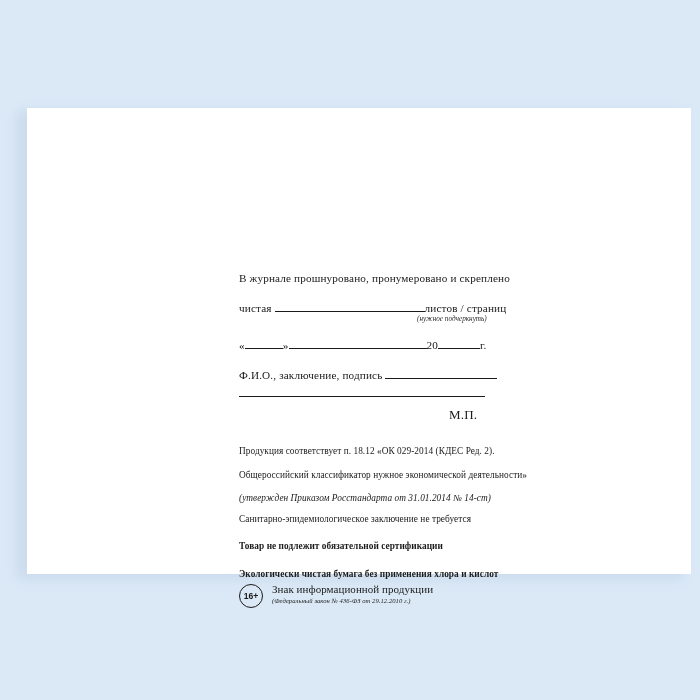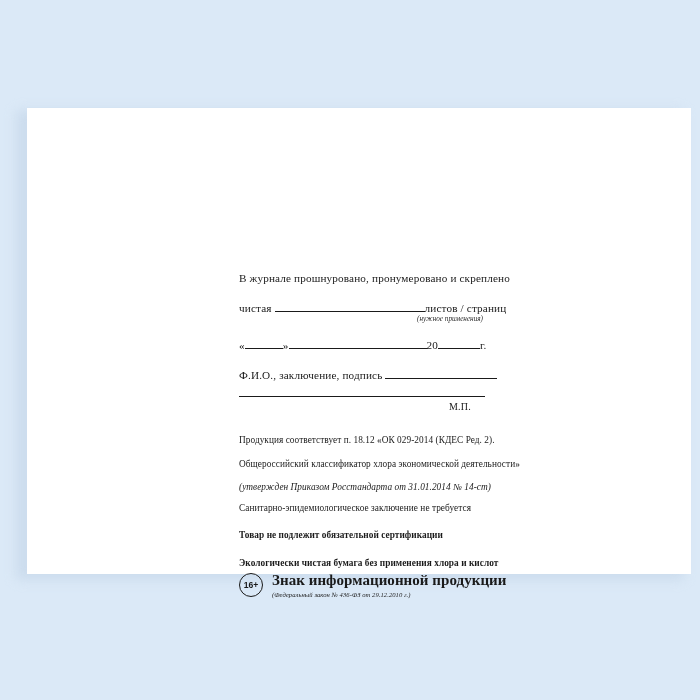--- a/index.html
+++ b/index.html
@@ -78,22 +78,22 @@
   }
 
   .rule-full {
     width: 246px;
     border-bottom: 1px solid #1a1a1a;
     height: 0;
     margin-top: 13px;
   }
 
   .mp {
-    font-size: 10px;
-    margin-top: 4px;
+    font-size: 13px;
+    margin-top: 10px;
     padding-left: 210px;
     letter-spacing: .2px;
   }
 
   .para {
     font-size: 9.3px;
     line-height: 1.45;
     letter-spacing: .05px;
     margin-top: 10px;
   }
@@ -118,22 +118,22 @@
     font-size: 8.6px;
     font-weight: bold;
     font-family: "Liberation Sans", sans-serif;
     flex: 0 0 auto;
     margin-top: 1px;
   }
   .info-text {
     margin-left: 9px;
   }
   .info-title {
-    font-size: 15px;
-    font-weight: bold;
+    font-size: 11px;
+    font-weight: normal;
     letter-spacing: .05px;
   }
   .info-law {
     font-size: 6.6px;
     font-style: italic;
     margin-top: 2px;
     letter-spacing: .05px;
   }
 </style>
 </head>
@@ -147,41 +147,41 @@
 
       <div class="blk">
         <div class="line-main">В журнале прошнуровано, пронумеровано и скреплено</div>
       </div>
 
       <div class="blk">
         <div class="line-main">
           <span>чистая</span>
           <span class="fill w-seal"></span><span>листов / страниц</span>
         </div>
-        <span class="sub sub-right">(нужное применения)</span>
+        <span class="sub sub-right">(нужное подчеркнуть)</span>
       </div>
 
       <div class="blk">
         <div class="line-main">
           <span>«</span><span class="fill w-day"></span><span>»</span><span class="fill w-month"></span><span>20</span><span class="fill w-year"></span><span>г.</span>
         </div>
       </div>
 
       <div class="blk">
         <div class="line-main">
           <span>Ф.И.О., заключение, подпись</span>
           <span class="fill w-sign"></span>
         </div>
         <div class="rule-full"></div>
         <div class="mp">М.П.</div>
       </div>
 
       <div class="gap-lg">
         <div class="para">Продукция соответствует п. 18.12 «ОК 029-2014 (КДЕС Ред. 2).</div>
-        <div class="para">Общероссийский классификатор хлора экономической деятельности»</div>
+        <div class="para">Общероссийский классификатор нужное экономической деятельности»</div>
         <div class="para ital">(утвержден Приказом Росстандарта от 31.01.2014 № 14-ст)</div>
       </div>
 
       <div class="para gap-md">Санитарно-эпидемиологическое заключение не требуется</div>
       <div class="para gap-sm">Товар не подлежит обязательной сертификации</div>
       <div class="para gap-sm">Экологически чистая бумага без применения хлора и кислот</div>
 
       <div class="info-row">
         <div class="badge">16+</div>
         <div class="info-text">

